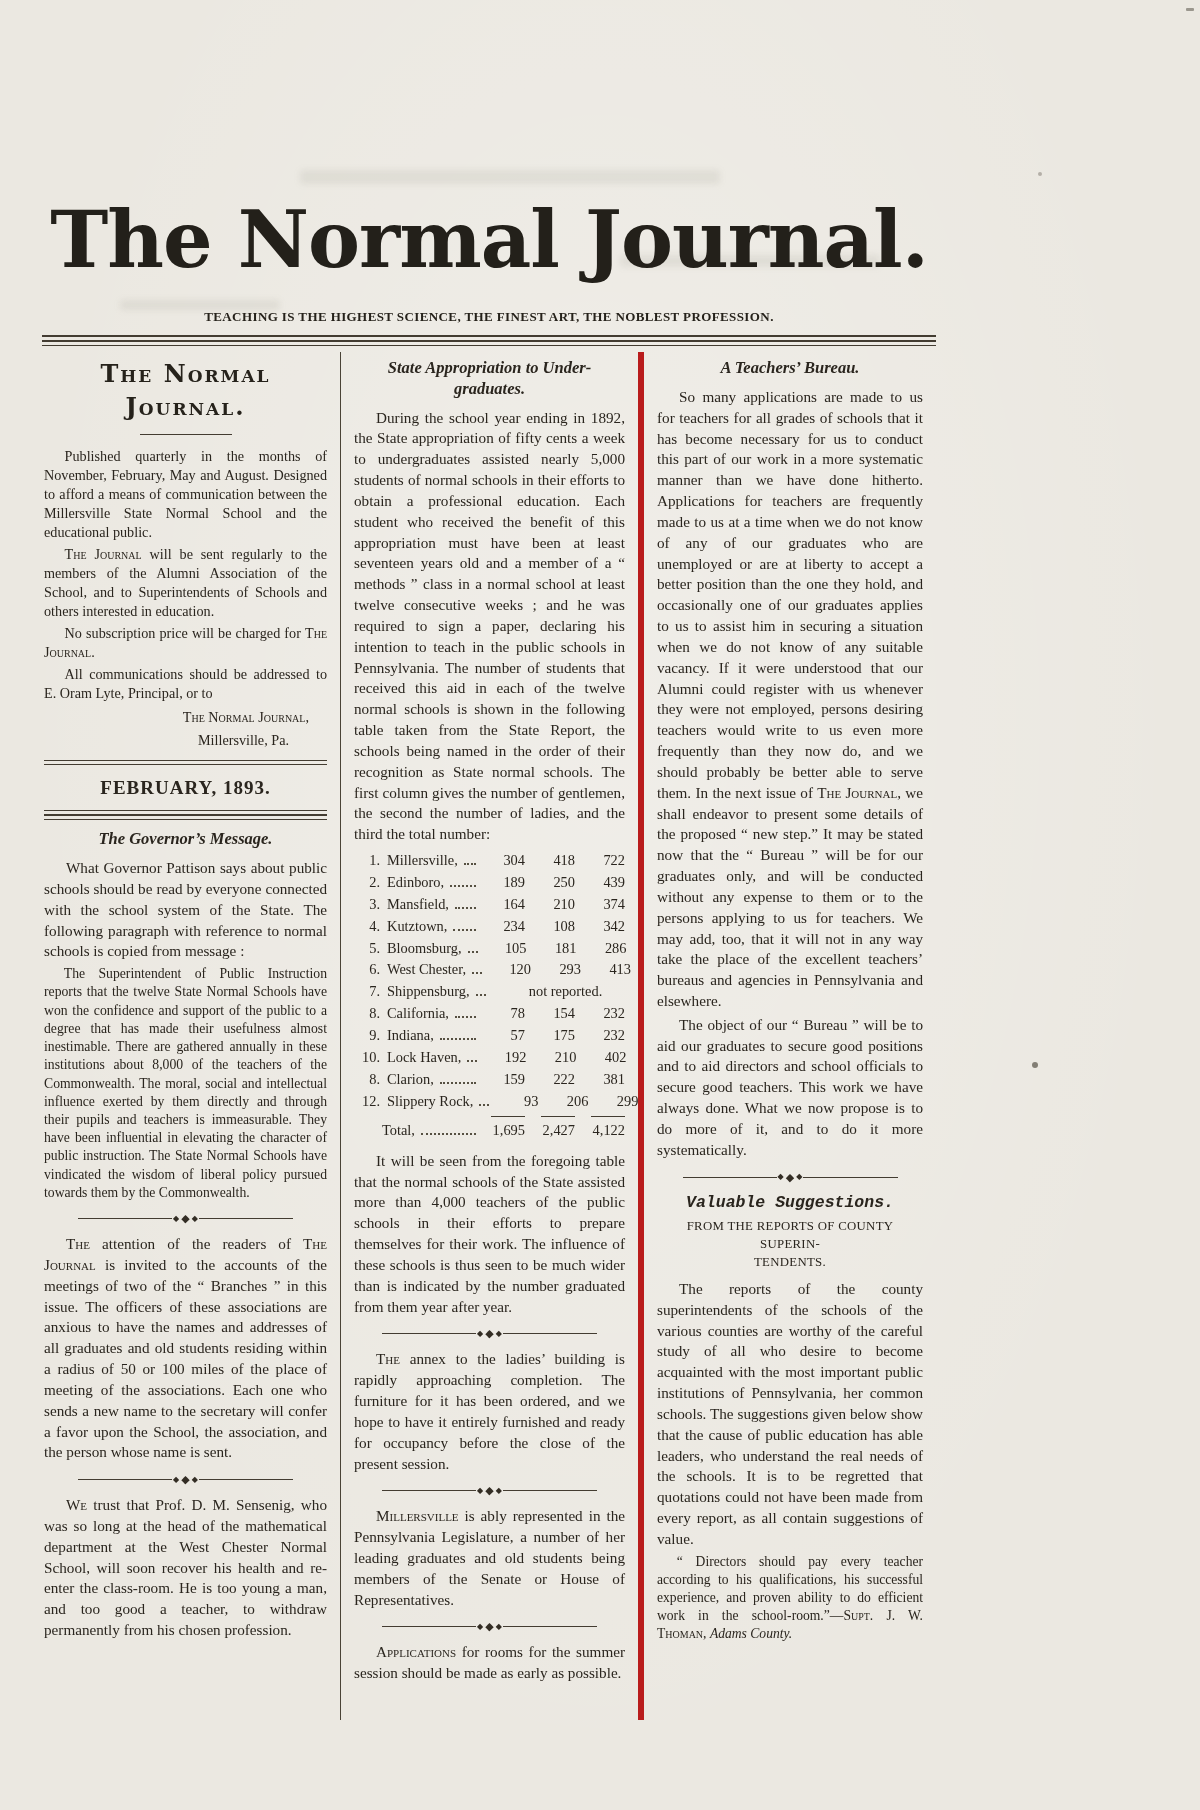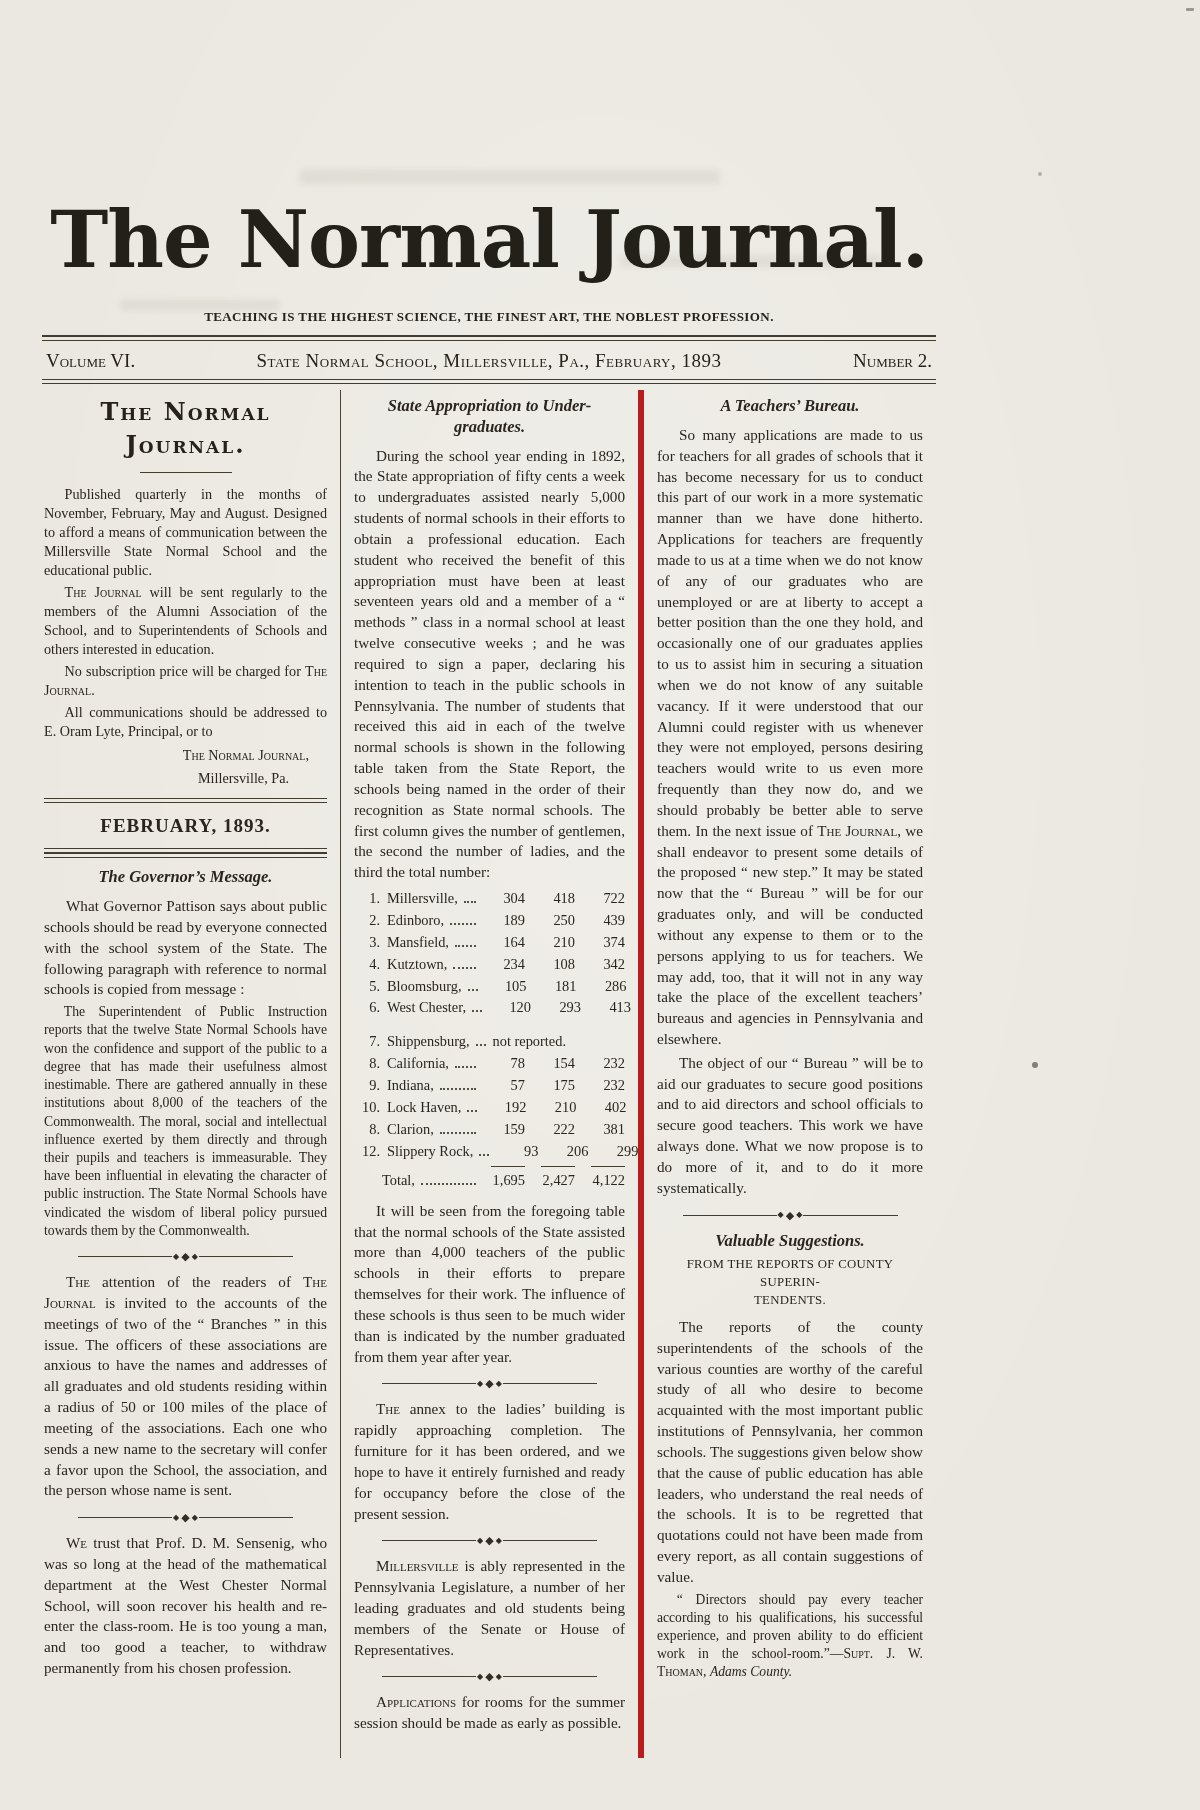--- a/index.html
+++ b/index.html
@@ -85,21 +85,21 @@
   .orn-div .dia.big{font-size:11px;}
 
   
   .approp-table{margin:5px 0 9px;font-size:14.4px;}
   .t-row{display:flex;align-items:baseline;line-height:1.52;}
   .t-no{width:26px;text-align:right;padding-right:7px;flex:none;}
   .t-name{flex:none;white-space:nowrap;}
   .t-dots{flex:1;border-bottom:2px dotted #565042;margin:0 5px 4px 6px;min-width:10px;}
   .t-c{width:44px;text-align:right;flex:none;}
   .t-c.w{width:50px;}
-  .t-nr{width:146px;text-align:left;padding-left:2px;flex:none;margin-top:12px;}
+  .t-nr{width:146px;text-align:center;padding-left:2px;flex:none;}
   .t-rulerow{display:flex;margin-top:3px;}
   .t-rulerow .fill{flex:1;}
   .t-rulerow .bar{width:44px;display:flex;justify-content:flex-end;flex:none;}
   .t-rulerow .bar.w{width:50px;}
   .t-rulerow .bar i{display:block;width:34px;border-top:1.3px solid #433c31;}
   .t-total{display:flex;align-items:baseline;line-height:1.6;margin-top:2px;}
   .t-total .t-name{padding-left:28px;}
 
   .quote{font-size:13.6px;line-height:1.33;}
   .quote .county{font-style:italic;}
@@ -122,25 +122,20 @@
 
   <div class="content">
 
     <div class="masthead">
       <h1 class="mast-title">The Normal Journal.</h1>
       <div class="tagline">TEACHING IS THE HIGHEST SCIENCE, THE FINEST ART, THE NOBLEST PROFESSION.</div>
     </div>
 
     <div class="dbl-rule"></div>
 
-    <div class="volume-row">
-      <span class="vleft">Volume VI.</span>
-      <span class="vcenter">State Normal School, Millersville, Pa., February, 1893</span>
-      <span class="vright">Number 2.</span>
-    </div>
 
     <div class="dbl-rule thin" style="margin-top:0;"></div>
 
     <div class="columns">
 
       <div class="col c1">
         <div class="lc-header">The Normal Journal.</div>
         <div class="short-rule"></div>
 
         <p style="font-size:14.2px;line-height:1.34;">Published quarterly in the months of November, February, May and August.  Designed to afford a means of communication between the Millersville State Normal School and the educational public.</p>
@@ -348,21 +343,21 @@
         <p>The object of our “ Bureau ” will be to aid our graduates to secure good positions and to aid directors and school officials to secure good teachers.  This work we have always done.  What we now propose is to do more of it, and to do it more systematically.</p>
 
         <div class="orn-div">
           <span class="seg"></span>
           <span class="dia">◆</span>
           <span class="dia big">◆</span>
           <span class="dia">◆</span>
           <span class="seg"></span>
         </div>
 
-        <div class="item-head" style="margin-top:2px;margin-bottom:5px;">Valuable Suggestions.</div>
+        <div class="item-head" style="margin-top:2px;margin-bottom:5px;font-family:Liberation Mono, monospace;">Valuable Suggestions.</div>
         <div class="sub-head">
           <span>FROM THE REPORTS OF COUNTY SUPERIN-</span><br>
           <span>TENDENTS.</span>
         </div>
 
         <p>The reports of the county superintendents of the schools of the various counties are worthy of the careful study of all who desire to become acquainted with the most important public institutions of Pennsylvania, her common schools.  The suggestions given below show that the cause of public education has able leaders, who understand the real needs of the schools.  It is to be regretted that quotations could not have been made from every report, as all contain suggestions of value.</p>
 
         <p class="quote"><span>“ Directors should pay every teacher according to his qualifications, his successful experience, and proven ability to do efficient work in the school-room.”</span><span class="sc">—Supt. J. W. Thoman,</span> <span class="county">Adams County.</span></p>
       </div>
 

